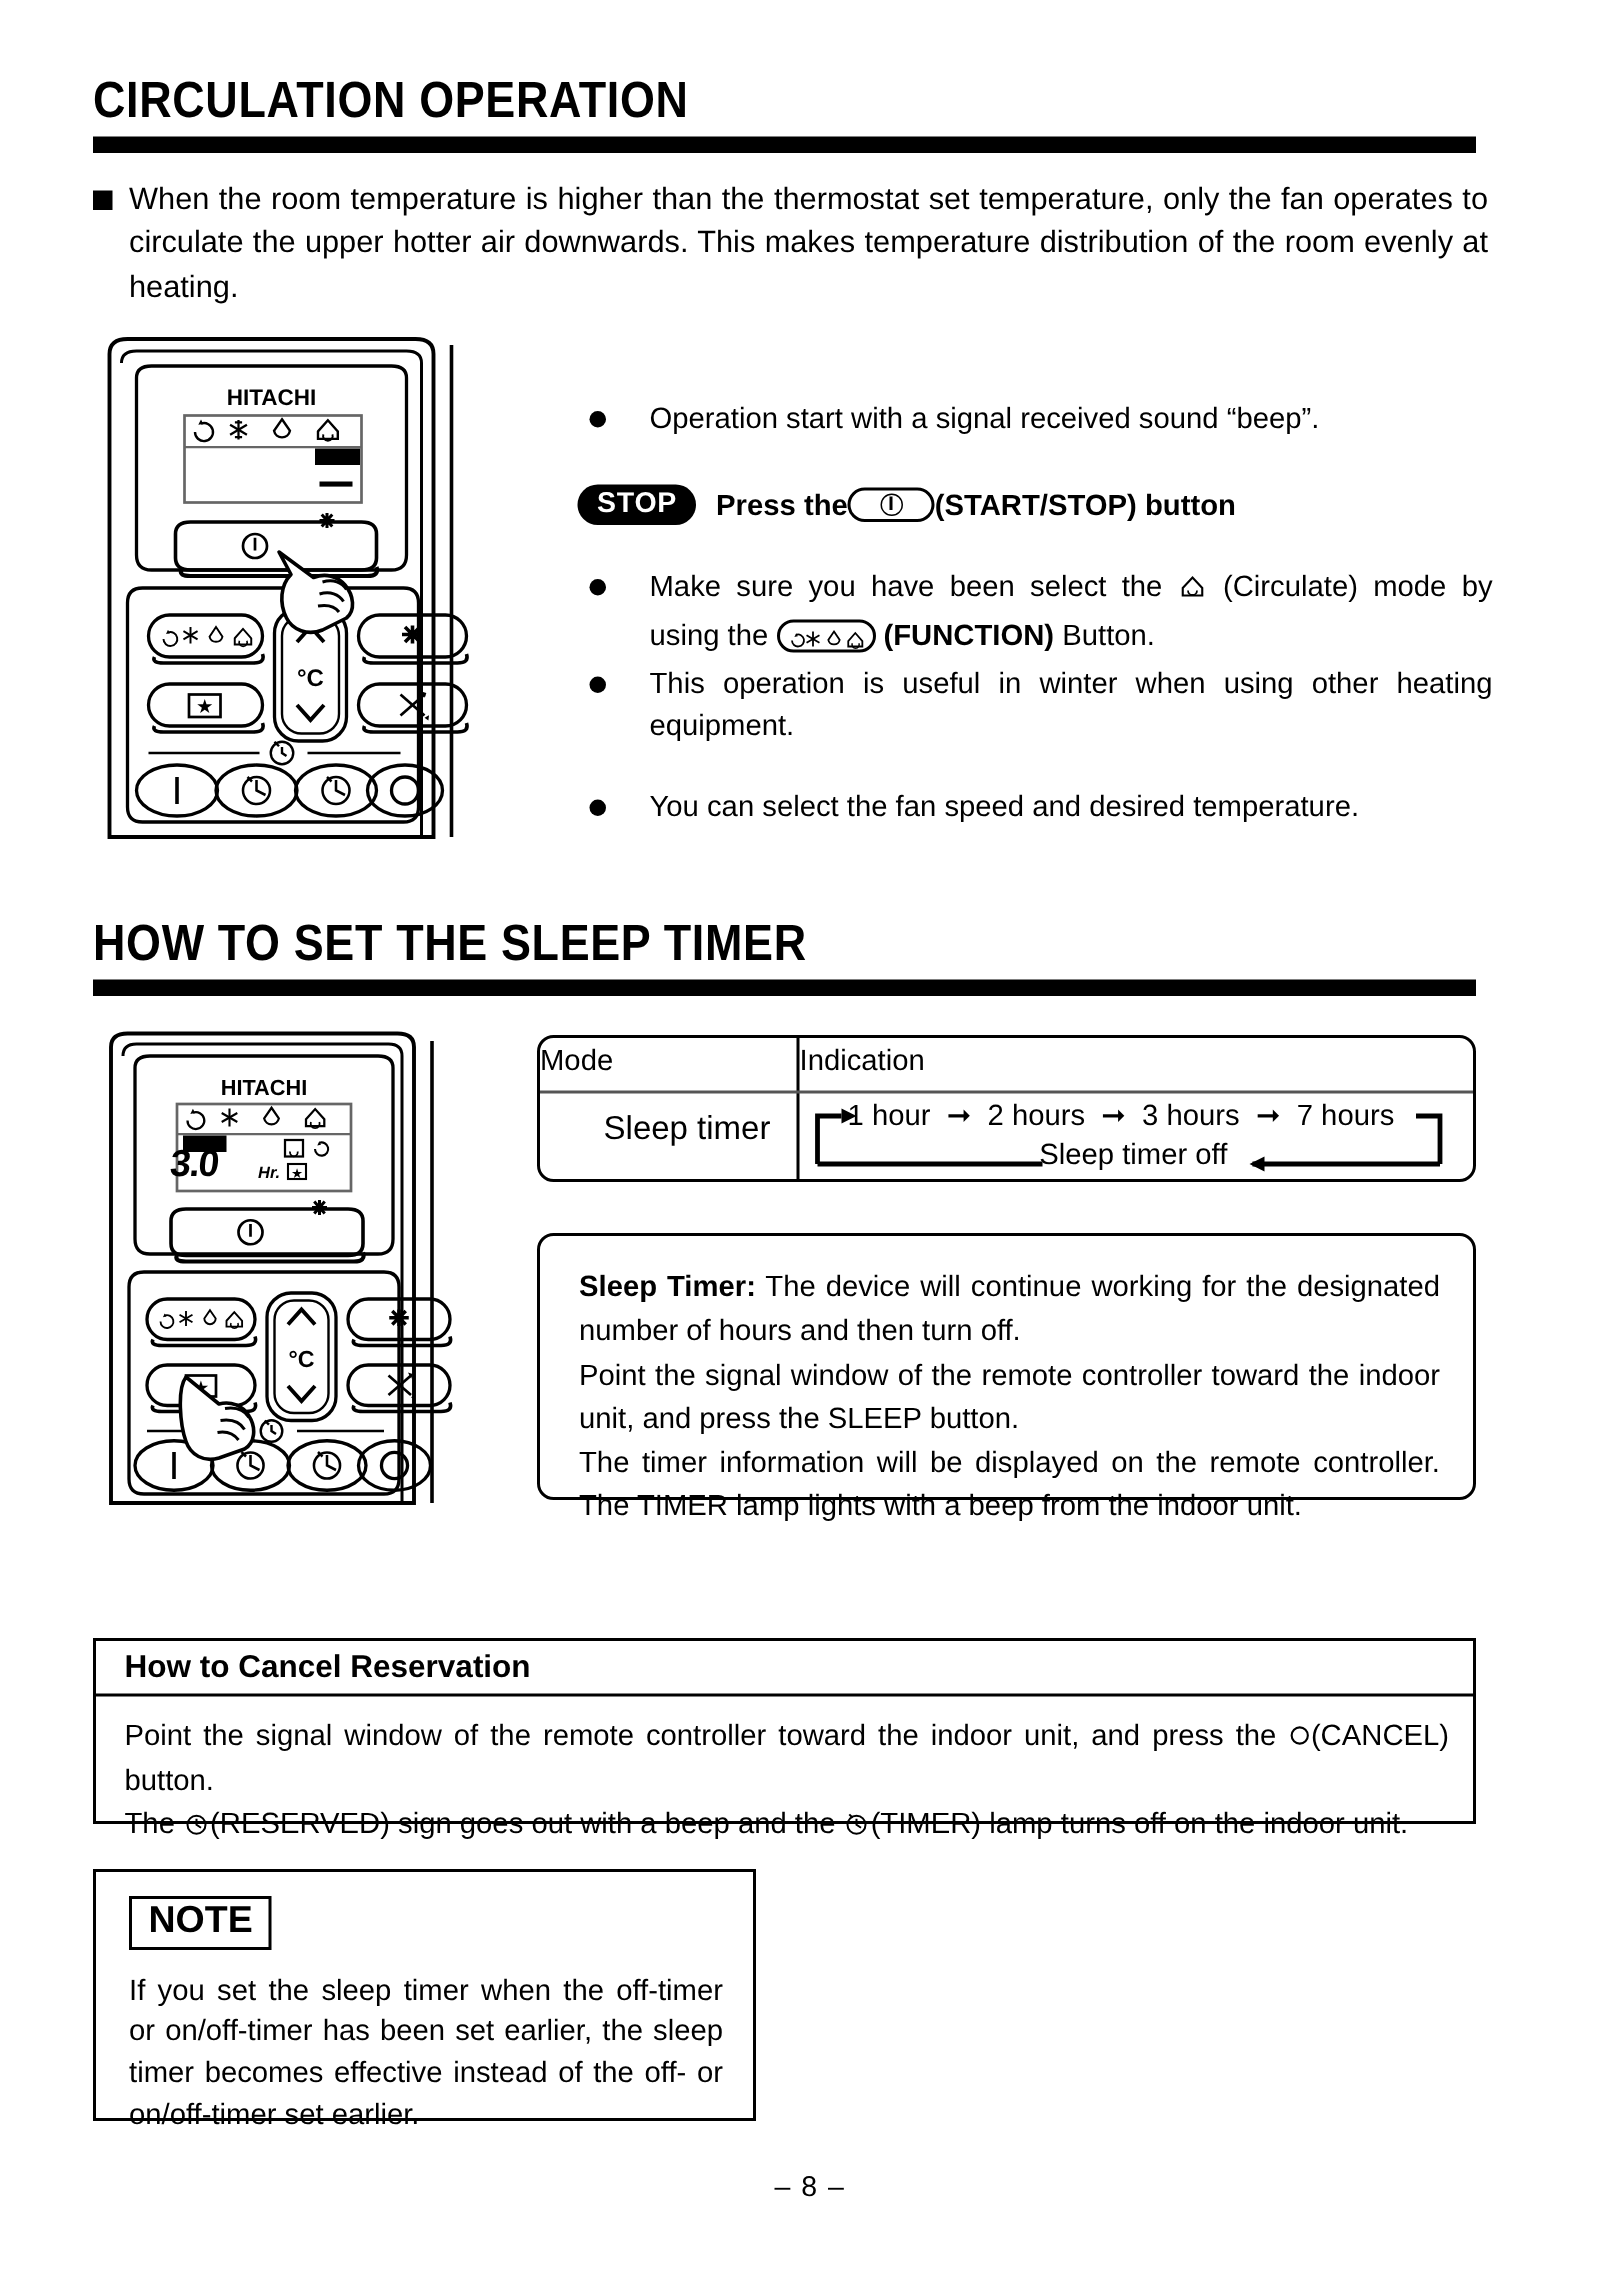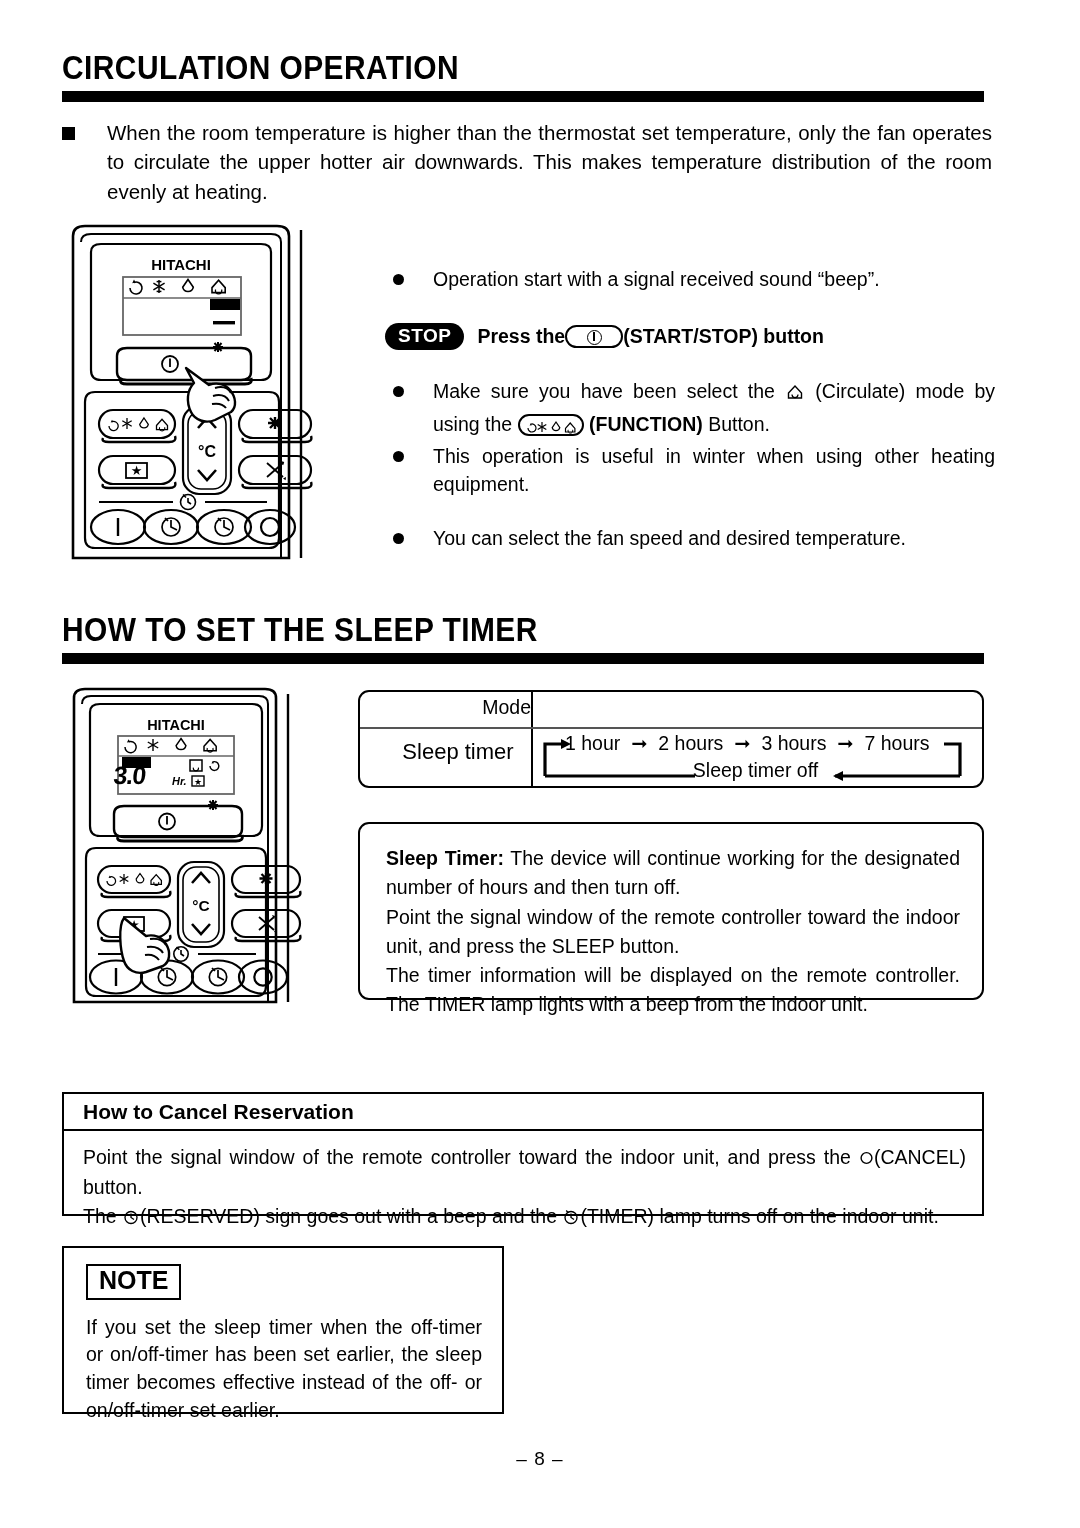--- a/index.html
+++ b/index.html
@@ -22,21 +22,21 @@
     white-space:nowrap; line-height:1.05;
   }
   .sec-head .rule { width:922px; height:11px; background:#000; margin-top:5px; }
 
   
   .intro { position:absolute; left:62px; top:118px; width:930px; }
   .intro .sq {
     position:absolute; left:0; top:9px; width:13px; height:13px; background:#000;
   }
   .intro .txt {
-    margin-left:45px; font-size:20.5px; line-height:1.43;
+    margin-left:24px; font-size:20.5px; line-height:1.43;
     text-align:justify; text-justify:inter-word;
   }
 
   
   .ic { display:inline-block; vertical-align:middle; }
   .pill-power {
     width:58px; height:23px; border:2px solid #000; border-radius:12px;
     position:relative; vertical-align:-5px;
   }
   .pill-power::after {
@@ -93,21 +93,21 @@
   .mi-table {
     position:absolute; left:358px; top:690px; width:626px; height:98px;
     border:2.2px solid #000; border-radius:11px;
   }
   .mi-table .vline {
     position:absolute; left:171px; top:0; bottom:0; width:2.2px; background:#000;
   }
   .mi-table .hline {
     position:absolute; left:0; right:0; top:35px; height:2.2px; background:#555;
   }
-  .mi-head { position:absolute; top:4px; font-size:19.5px; text-align:right; }
+  .mi-head { position:absolute; top:4px; font-size:19.5px; text-align:left; }
   .mi-h1 { left:0; width:171px; }
   .mi-h2 { left:173px; right:0; }
   .mi-mode {
     position:absolute; left:0; top:47px; width:196px;
     text-align:center; font-size:22px;
   }
   .mi-ind { position:absolute; left:175px; right:6px; top:40px; height:56px; }
 
   .cyc { position:absolute; left:0; top:0; right:0; height:56px; }
   .cyc .row1 {
@@ -519,20 +519,21 @@
         <path d="M87 261 C94 260 100 262 103 267"></path>
         <path d="M85 269 C91 268 96 270 99 274"></path>
       </g>
     </svg>
   </div>
 
   <div class="mi-table">
     <div class="vline"></div>
     <div class="hline"></div>
     <div class="mi-head mi-h1">Mode</div>
+    <div class="mi-head mi-h2">Indication</div>
     <div class="mi-mode">Sleep timer</div>
 
     <div class="mi-ind">
       <div class="cyc">
         <svg width="435" height="56" viewBox="0 0 435 56">
           <g stroke="#000" stroke-width="3.2" fill="none">
 
             <path d="M10 44 L10 12 L26 12"></path>
 
             <path d="M409 12 L425 12 L425 44"></path>

